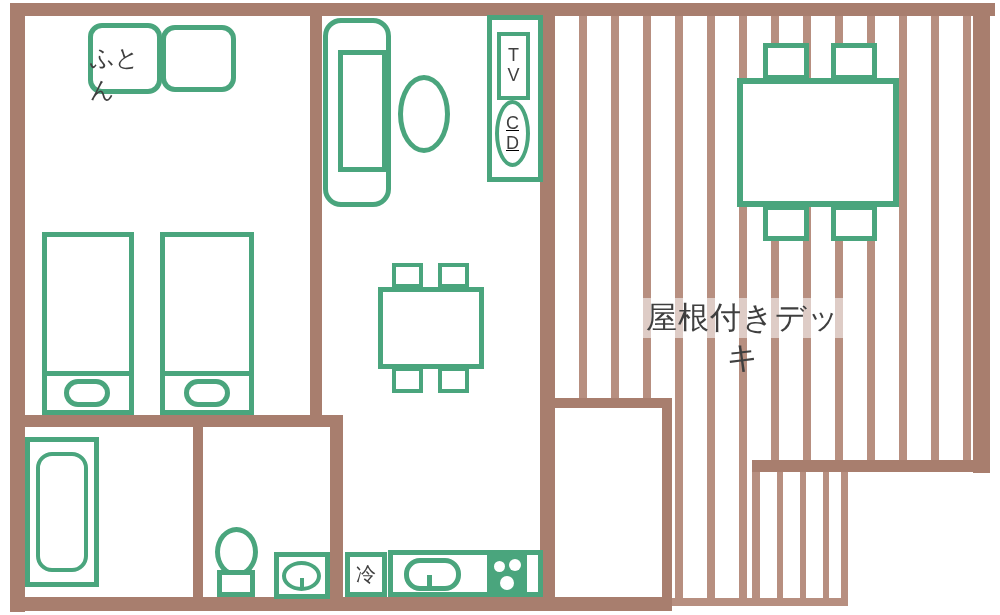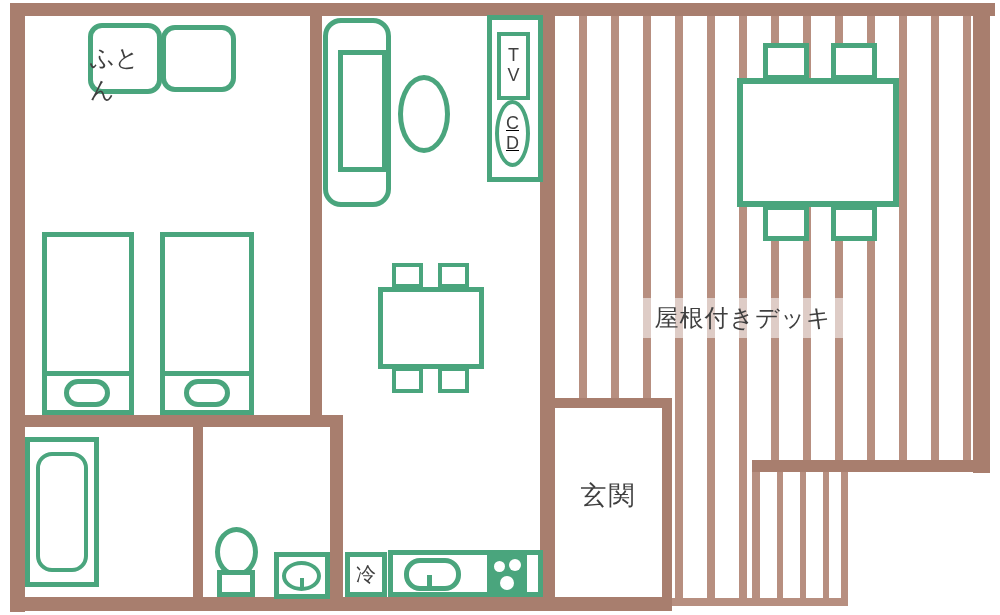--- a/index.html
+++ b/index.html
@@ -27,21 +27,21 @@
   .oval{border-radius:50%;text-decoration:underline;}
   .z5{z-index:5;}
   .z6{z-index:6;}
   .burner{position:absolute;background:#fff;border-radius:50%;z-index:6;}
   .label{position:absolute;color:var(--label);z-index:7;}
   .vtext{display:flex;align-items:center;justify-content:center;}
   .vtext span{width:1em;word-break:break-all;line-height:1.1;text-align:center;display:block;}
   .futon-label{left:90px;top:42px;width:70px;font-size:24px;}
   .entrance-label{left:555px;top:478px;width:107px;text-align:center;font-size:26px;letter-spacing:2px;}
   .deck-label{left:636px;top:298px;width:214px;height:40px;line-height:40px;text-align:center;
-    font-size:24px;letter-spacing:1px;background:rgba(255,255,255,0.55);}
+    font-size:31px;letter-spacing:1px;background:rgba(255,255,255,0.55);}
   .fridge-label{left:345px;top:552px;width:42px;height:45px;line-height:45px;text-align:center;font-size:20px;}
 </style>
 </head>
 <body style="--wall: #a87e6e; --plank: #b78f80; --green: #4aa57d; --label: #3f3f3f;">
 
 <div class="canvas">
 
   <div class="planks-a"></div>
   <div class="planks-b"></div>
   <div class="planks-c"></div>
@@ -110,16 +110,15 @@
   <div class="g" style="left:274px;top:552px;width:56px;height:47px;"></div>
   <div class="g oval z5" style="left:282px;top:561px;width:39px;height:30px;border-width:4px;"></div>
   <div class="gline z6" style="left:300px;top:578px;width:4px;height:12px;"></div>
 
   <div class="g" style="left:763px;top:43px;width:46px;height:37px;"></div>
   <div class="g" style="left:831px;top:43px;width:46px;height:37px;"></div>
   <div class="g" style="left:763px;top:205px;width:46px;height:36px;"></div>
   <div class="g" style="left:831px;top:205px;width:46px;height:36px;"></div>
   <div class="g6 z5" style="left:737px;top:78px;width:162px;height:129px;"></div>
 
-  <div class="label entrance-label">玄関</div>
   <div class="label deck-label">屋根付きデッキ</div>
 
 </div>
 
 </body></html>

